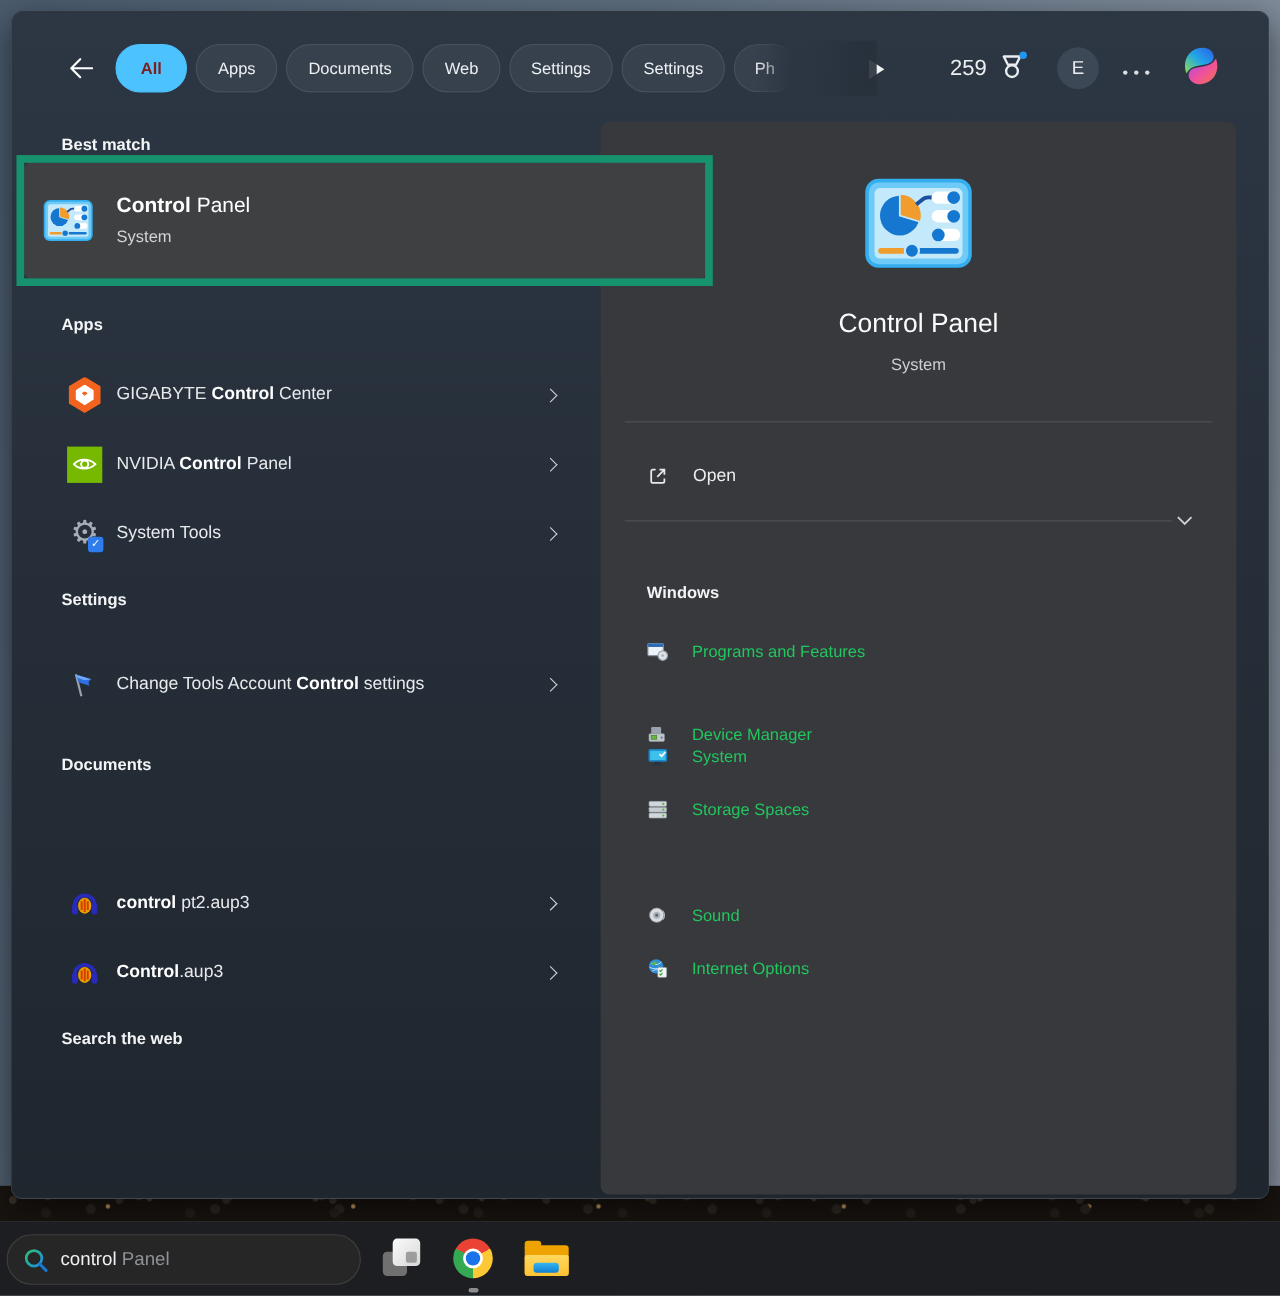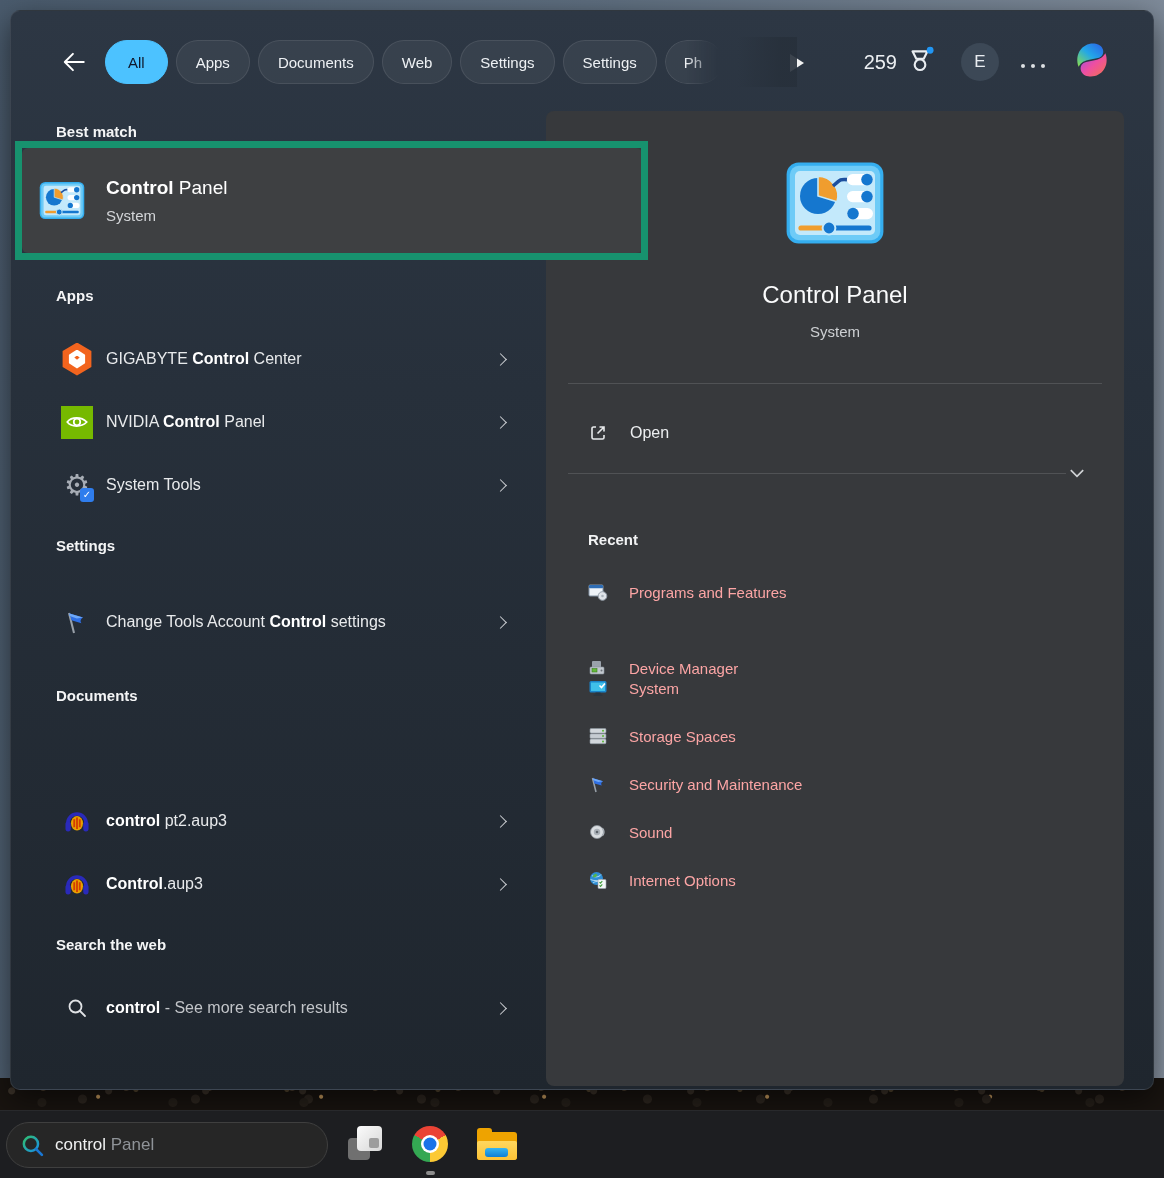--- a/index.html
+++ b/index.html
@@ -31,21 +31,21 @@
     box-sizing:border-box;
   }
   
   .back-btn{position:absolute;left:50px;top:38px;width:26px;height:26px;cursor:pointer;}
   .tabs{position:absolute;left:94px;top:28px;height:46px;display:flex;align-items:center;gap:8px;}
   .tab{
     height:44px;border-radius:22px;padding:0 19px;display:flex;align-items:center;
     font-size:15px;color:#eef1f4;background:rgba(255,255,255,.055);
     border:1px solid rgba(255,255,255,.09);box-sizing:border-box;white-space:nowrap;
   }
-  .tab.selected{background:#4cc2ff;border-color:#4cc2ff;color:#0f172a;font-weight:400;}
+  .tab.selected{background:#4cc2ff;border-color:#4cc2ff;color:#7f1d1d;font-weight:700;}
   .tab.truncated{
     width:58px;padding:0 0 0 18px;overflow:hidden;
     -webkit-mask-image:linear-gradient(to right,#000 35%,transparent 95%);
     mask-image:linear-gradient(to right,#000 35%,transparent 95%);
   }
   .play-btn{
     position:absolute;left:779px;top:43px;width:0;height:0;cursor:pointer;
     border-top:9px solid transparent;border-bottom:9px solid transparent;border-left:14px solid #f2f2f2;
   }
   .rewards-points{position:absolute;left:838px;top:40px;width:48px;text-align:right;font-size:20px;color:#eceff2;}
@@ -104,21 +104,21 @@
   .detail-sub{position:absolute;top:212px;width:100%;text-align:center;font-size:15px;color:#cdd0d3;}
   .divider{position:absolute;height:1px;background:rgba(255,255,255,.13);}
   .d1{top:272px;left:22px;width:534px;}
   .d2{top:362px;left:22px;width:498px;}
   .open-row{position:absolute;left:42px;top:302px;height:40px;display:flex;align-items:center;gap:22px;cursor:pointer;}
   .open-row .lbl{font-size:16px;color:#eceef0;}
   .expand-chevron{position:absolute;left:522px;top:353px;width:18px;height:18px;cursor:pointer;}
   .recent-header{position:absolute;left:42px;top:420px;font-size:15px;font-weight:700;color:#f2f3f4;}
   .recent-row{position:absolute;left:42px;width:500px;height:36px;display:flex;align-items:center;gap:21px;cursor:pointer;}
   .recent-row .ric{width:20px;height:20px;flex:0 0 auto;}
-  .recent-row .rlb{font-size:15px;color:#fca5a5;}
+  .recent-row .rlb{font-size:15px;color:#22c55e;}
   
   .taskbar{position:absolute;left:0;top:1110px;width:1164px;height:68px;background:#1d1e21;z-index:3;border-top:1px solid rgba(255,255,255,.05);box-sizing:border-box;}
   .tb-search{
     position:absolute;left:6px;top:11px;width:322px;height:46px;border-radius:23px;box-sizing:border-box;
     background:#262626;border:1px solid #3f3f3f;display:flex;align-items:center;cursor:text;
   }
   .tb-search svg{margin-left:13px;}
   .tb-search .q{margin-left:10px;font-size:17px;color:#f0f1f2;white-space:pre;}
   .tb-search .sug{font-size:17px;color:#8f9398;white-space:pre;}
   .tb-icon{position:absolute;cursor:pointer;}
@@ -289,30 +289,20 @@
         <ellipse cx="13" cy="15" rx="5.2" ry="6.3" fill="#e8a000"></ellipse>
         <path d="M10.6 11.5 v7 M13 10 v10 M15.4 11.5 v7" stroke="#d43d00" stroke-width="1.6"></path>
       </svg>
     </span>
     <span class="row-label"><b>Control</b><span>.aup3</span></span>
     <span class="chev"></span>
   </div>
 
   <div class="sec-header" style="top:925px">Search the web</div>
 
-  <div class="result-row" style="top:966px">
-    <span class="icon-box">
-      <svg viewBox="0 0 22 22" width="22" height="22">
-        <circle cx="9.5" cy="9.5" r="6" stroke="#e0e2e5" stroke-width="1.8" fill="none"></circle>
-        <line x1="14" y1="14" x2="19" y2="19" stroke="#e0e2e5" stroke-width="1.8" stroke-linecap="round"></line>
-      </svg>
-    </span>
-    <span class="row-label"><b>control</b><span class="dim"> - See more search results</span></span>
-    <span class="chev"></span>
-  </div>
 
   <div class="detail-panel">
     <svg class="detail-icon" viewBox="0 0 50 42">
       <rect x="0.8" y="0.8" width="48.4" height="40.4" rx="6" fill="#35aeef"></rect>
       <rect x="2.4" y="2.4" width="45.2" height="37.2" rx="4.5" fill="#6ecbf7"></rect>
       <rect x="5" y="5" width="40" height="32" rx="2.5" fill="#c3e9fb"></rect>
       <circle cx="16.5" cy="17.5" r="9" fill="#1577cf"></circle>
       <path d="M16.5 17.5 V7.6 A9.9 9.9 0 0 1 26 20.4 Z" fill="#f09d2e" stroke="#c3e9fb" stroke-width="0.8"></path>
       <path d="M24 12.5 C28 9 28 9 31 9.3" stroke="#1c4f9e" stroke-width="1.8" fill="none"></path>
       <rect x="31" y="6.5" width="13" height="5.6" rx="2.8" fill="#fff"></rect>
@@ -334,21 +324,21 @@
         <path d="M11.5 4 H16 v4.5 M16 4 l-6.5 6.5" stroke="#e8eaec" fill="none" stroke-width="1.6"></path>
       </svg>
       <span class="lbl">Open</span>
     </div>
     <div class="divider d2"></div>
     <div class="expand-chevron">
       <svg viewBox="0 0 16 16" width="18" height="18">
           <path d="M2.5 5.5 l5.5 5.5 5.5-5.5" stroke="#cfd2d5" stroke-width="1.5" fill="none"></path>
         </svg>
     </div>
-    <div class="recent-header">Recent</div>
+    <div class="recent-header">Windows</div>
 
     <div class="recent-row" style="top:463px">
       <svg class="ric" viewBox="0 0 20 20">
         <rect x="1" y="3" width="14" height="11" rx="1" fill="#eef3f8" stroke="#8494a5"></rect>
         <rect x="1" y="3" width="14" height="3.2" rx="1" fill="#2e6db5"></rect>
         <circle cx="14.5" cy="14" r="4.3" fill="#dfe3e8" stroke="#96a0ab"></circle>
         <circle cx="14.5" cy="14" r="1.3" fill="#aab3bc"></circle>
       </svg>
       <span class="rlb">Programs and Features</span>
     </div>
@@ -374,28 +364,20 @@
     <div class="recent-row" style="top:607px">
       <svg class="ric" viewBox="0 0 20 20">
         <rect x="2" y="2.5" width="16" height="4.6" rx="1" fill="#d2d7dc" stroke="#8c959e" stroke-width=".6"></rect>
         <rect x="2" y="7.8" width="16" height="4.6" rx="1" fill="#c6ccd2" stroke="#8c959e" stroke-width=".6"></rect>
         <rect x="2" y="13.1" width="16" height="4.6" rx="1" fill="#d2d7dc" stroke="#8c959e" stroke-width=".6"></rect>
         <circle cx="15" cy="4.8" r="1" fill="#5cb637"></circle>
           <circle cx="15" cy="10.1" r="1" fill="#5cb637"></circle>
           <circle cx="15" cy="15.4" r="1" fill="#5cb637"></circle>
       </svg>
       <span class="rlb">Storage Spaces</span>
-    </div>
-    <div class="recent-row" style="top:655px">
-      <svg class="ric" viewBox="0 0 20 20">
-        <line x1="4.5" y1="4" x2="8" y2="18" stroke="#98a0a8" stroke-width="1.6"></line>
-        <path d="M5 4.3 l10 3 c-2 1.1 -2.3 2.7 -1.2 4.3 l-7.4 -2.2 z" fill="#2f6fe4"></path>
-        <path d="M5 4.3 l10 3 -4.6 .8 -5.7 -2.1 z" fill="#6ea8f7"></path>
-      </svg>
-      <span class="rlb">Security and Maintenance</span>
     </div>
     <div class="recent-row" style="top:703px">
       <svg class="ric" viewBox="0 0 20 20">
         <circle cx="9" cy="10" r="6.5" fill="#d9dde1" stroke="#8b939b" stroke-width=".8"></circle>
         <circle cx="9" cy="10" r="3.2" fill="#aab1b8"></circle>
         <circle cx="9" cy="10" r="1.3" fill="#5d646b"></circle>
         <path d="M14.5 6 a6.5 6.5 0 0 1 0 8" stroke="#aeb5bc" fill="none" stroke-width="1.2"></path>
       </svg>
       <span class="rlb">Sound</span>
     </div>

